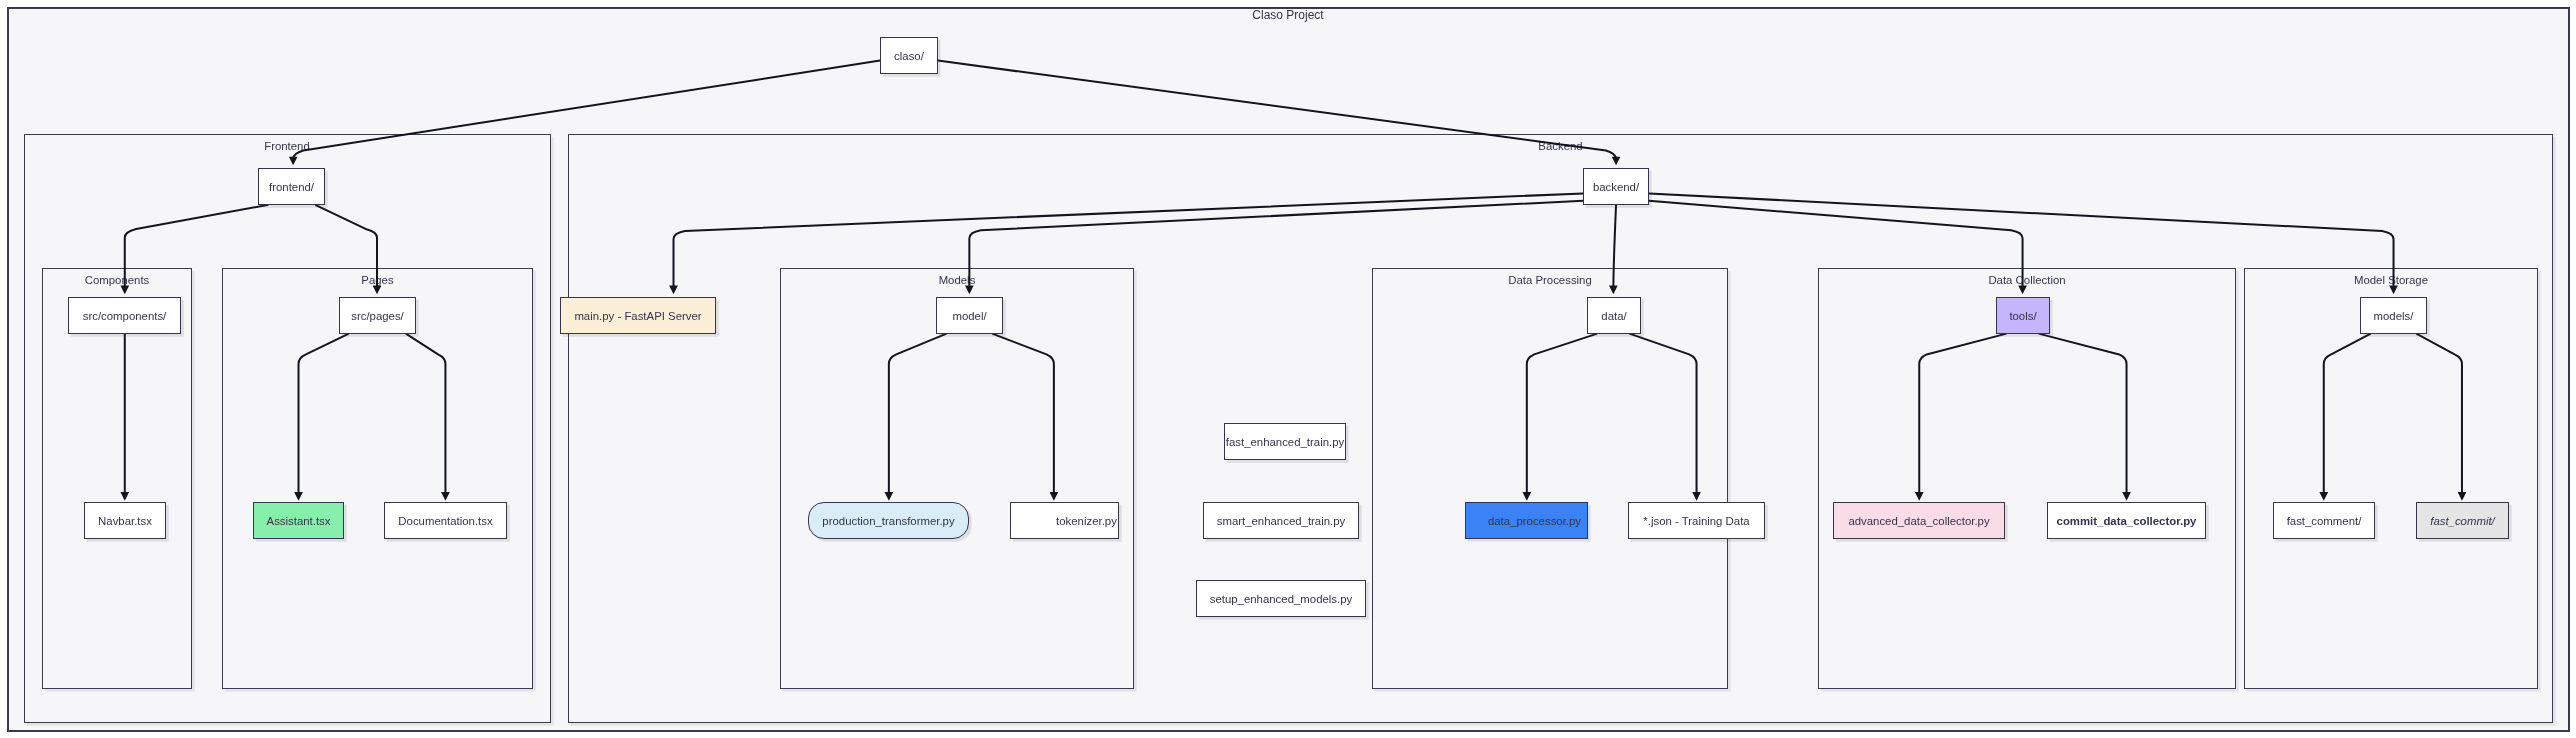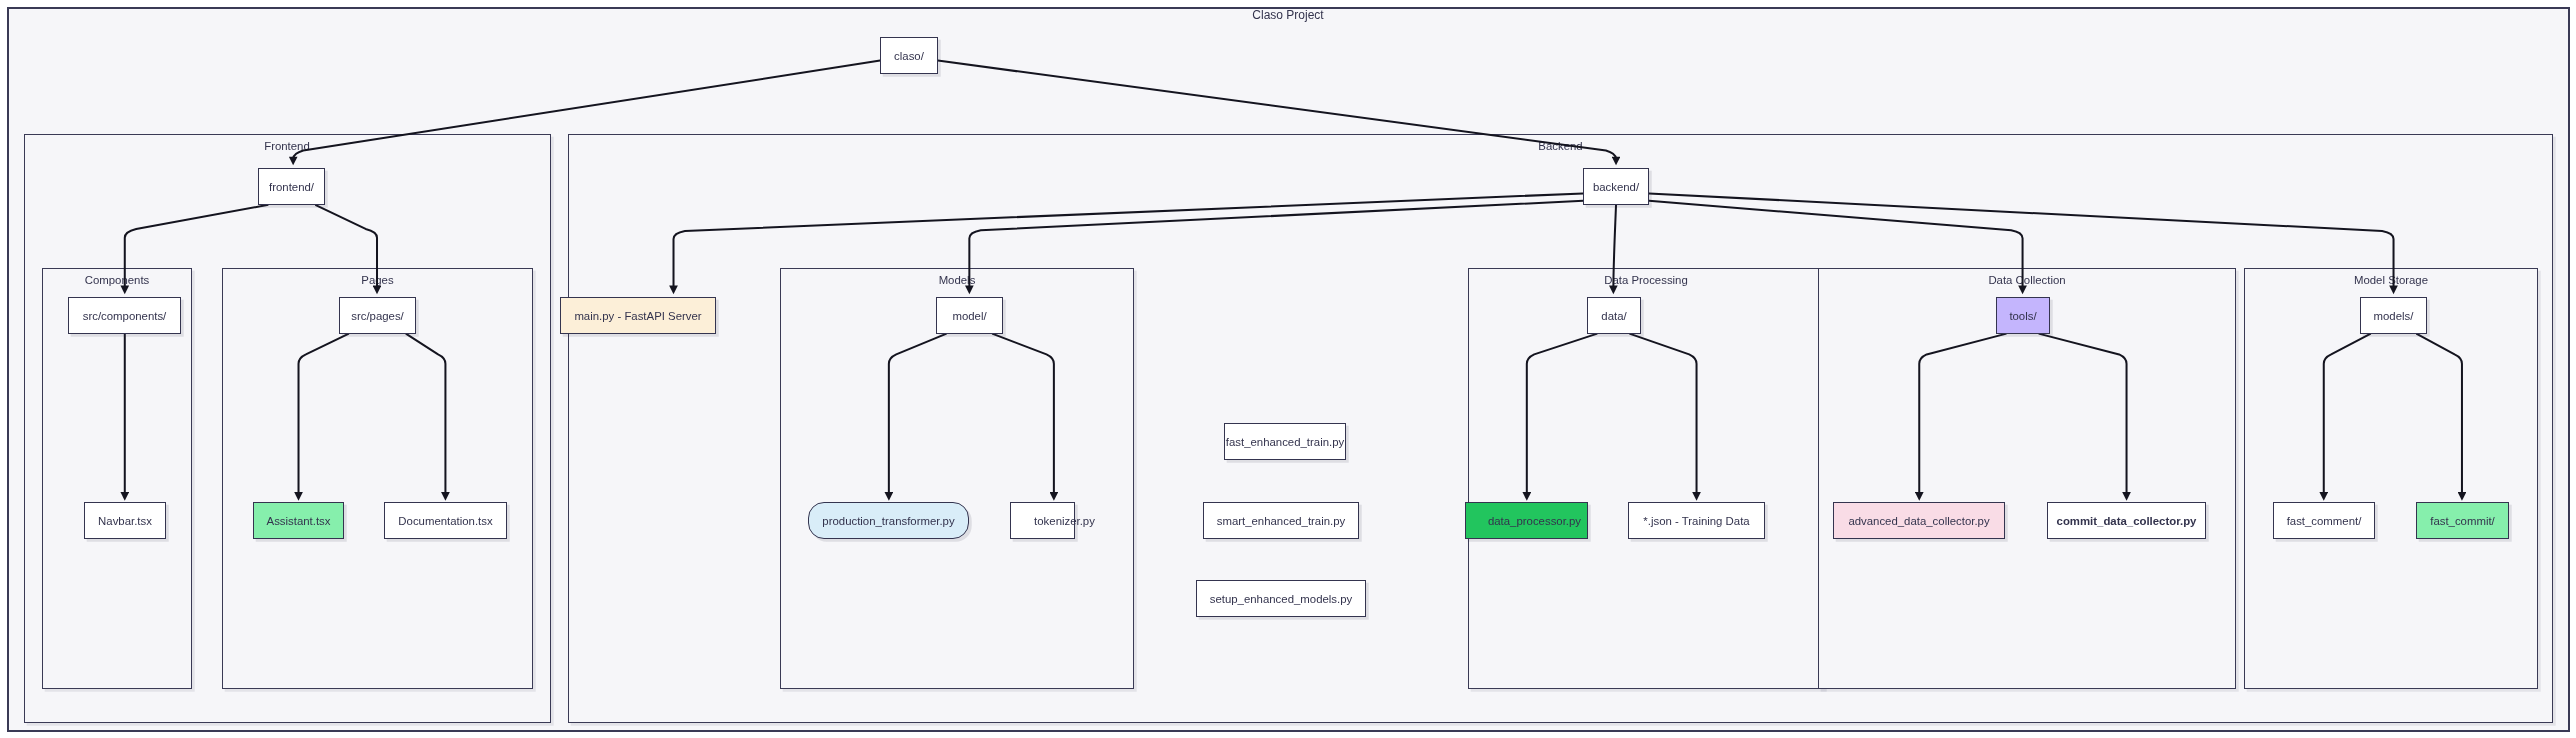--- a/index.html
+++ b/index.html
@@ -80,21 +80,21 @@
   <div class="cluster" style="left:42px;top:268px;width:150px;height:421px;">
     <div class="cluster-label">Components</div>
   </div>
   <div class="cluster" style="left:222px;top:268px;width:311px;height:421px;">
     <div class="cluster-label">Pages</div>
   </div>
 
   <div class="cluster" style="left:780px;top:268px;width:354px;height:421px;">
     <div class="cluster-label">Models</div>
   </div>
-  <div class="cluster" style="left:1468px;top:268px;width:356px;height:421px;">
+  <div class="cluster" style="left:1372px;top:268px;width:356px;height:421px;">
     <div class="cluster-label">Data Processing</div>
   </div>
   <div class="cluster" style="left:1818px;top:268px;width:418px;height:421px;">
     <div class="cluster-label">Data Collection</div>
   </div>
   <div class="cluster" style="left:2244px;top:268px;width:294px;height:421px;">
     <div class="cluster-label">Model Storage</div>
   </div>
 
   <svg class="edges" width="2576" height="739" viewBox="0 0 3840 1101">
@@ -136,29 +136,29 @@
   <div class="node" style="left: 936px; top: 297px; width: 67px; height: 37px; background-color: rgb(255, 255, 255);">model/</div>
   <div class="node" style="left: 1587px; top: 297px; width: 54px; height: 37px; background-color: rgb(255, 255, 255);">data/</div>
   <div class="node" style="left: 1996px; top: 297px; width: 54px; height: 37px; background-color: #c4b5fd;">tools/</div>
   <div class="node" style="left: 2360px; top: 297px; width: 67px; height: 37px; background-color: rgb(255, 255, 255);">models/</div>
 
   <div class="node" style="left: 84px; top: 502px; width: 82px; height: 37px; background-color: rgb(255, 255, 255);">Navbar.tsx</div>
   <div class="node" style="left: 253px; top: 502px; width: 91px; height: 37px; background-color: #86efac;">Assistant.tsx</div>
   <div class="node" style="left: 384px; top: 502px; width: 123px; height: 37px; background-color: rgb(255, 255, 255);">Documentation.tsx</div>
 
   <div class="node" style="left: 808px; top: 502px; width: 161px; height: 37px; background-color: rgb(217, 237, 248); border-radius: 16px;">production_transformer.py</div>
-  <div class="node" style="left: 1010px; top: 502px; width: 65px; height: 37px; background-color: rgb(255, 255, 255); padding-left: 44px;">tokenizer.py</div>
+  <div class="node" style="left: 1010px; top: 502px; width: 109px; height: 37px; background-color: rgb(255, 255, 255); padding-left: 44px;">tokenizer.py</div>
 
   <div class="node" style="left: 1224px; top: 423px; width: 122px; height: 37px; background-color: rgb(255, 255, 255);">fast_enhanced_train.py</div>
   <div class="node" style="left: 1203px; top: 502px; width: 156px; height: 37px; background-color: rgb(255, 255, 255);">smart_enhanced_train.py</div>
   <div class="node" style="left: 1196px; top: 580px; width: 170px; height: 37px; background-color: rgb(255, 255, 255);">setup_enhanced_models.py</div>
 
-  <div class="node" style="left: 1465px; top: 502px; width: 123px; height: 37px; background-color: #22c55e; padding-left: 16px;">data_processor.py</div>
+  <div class="node" style="left: 1465px; top: 502px; width: 123px; height: 37px; background-color: #3b82f6; padding-left: 16px;">data_processor.py</div>
   <div class="node" style="left: 1628px; top: 502px; width: 137px; height: 37px; background-color: rgb(255, 255, 255);">*.json - Training Data</div>
 
   <div class="node" style="left: 1833px; top: 502px; width: 172px; height: 37px; background-color: rgb(249, 220, 230);">advanced_data_collector.py</div>
   <div class="node" style="left: 2047px; top: 502px; width: 159px; height: 37px; background-color: rgb(255, 255, 255); font-weight: bold;">commit_data_collector.py</div>
 
   <div class="node" style="left: 2273px; top: 502px; width: 102px; height: 37px; background-color: rgb(255, 255, 255);">fast_comment/</div>
-  <div class="node" style="left: 2416px; top: 502px; width: 93px; height: 37px; background-color: #86efac;">fast_commit/</div>
+  <div class="node" style="left: 2416px; top: 502px; width: 93px; height: 37px; background-color: #e5e5e5; font-style: italic;">fast_commit/</div>
 
 </div>
 
 
 </body></html>

